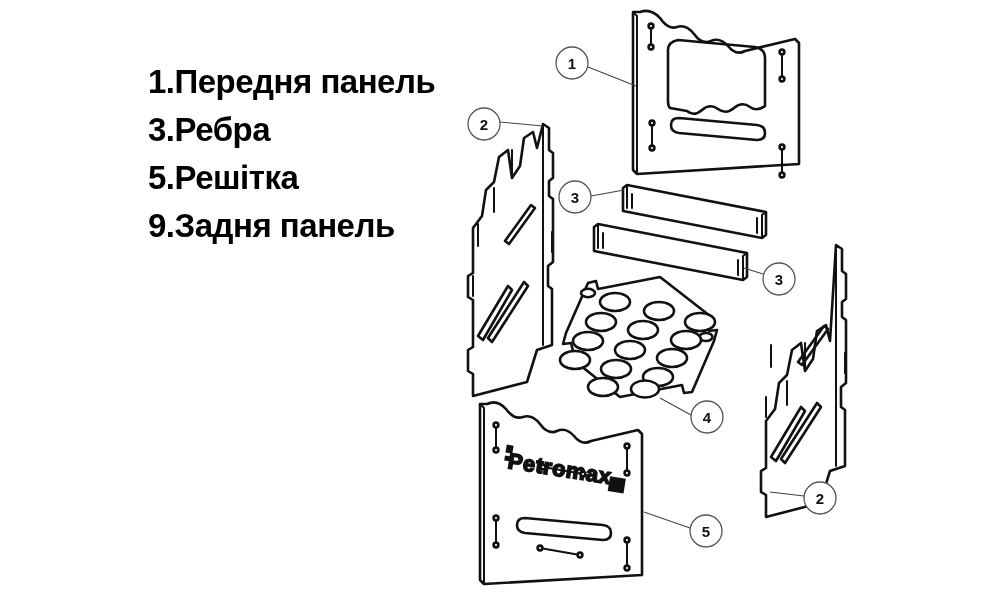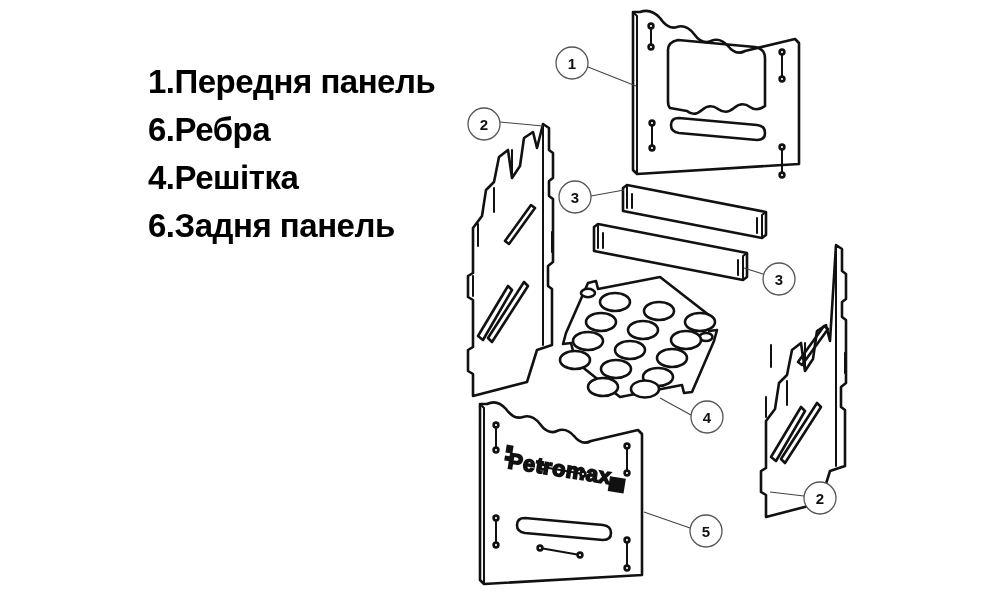--- a/index.html
+++ b/index.html
@@ -47,23 +47,23 @@
     fill: #111111;
   }
 </style>
 </head>
 <body>
 
 <div id="page">
 
   <div id="legend">
     <div class="legend-line">1.Передня панель</div>
-    <div class="legend-line">6.Ребра</div>
-    <div class="legend-line">4.Решітка</div>
-    <div class="legend-line">6.Задня панель</div>
+    <div class="legend-line">3.Ребра</div>
+    <div class="legend-line">5.Решітка</div>
+    <div class="legend-line">9.Задня панель</div>
   </div>
 
   <svg id="art" width="990" height="600" viewBox="0 0 990 600">
 
     <defs>
       <style>
         .ln { fill:none; stroke:#111111; stroke-width:2.6; stroke-linejoin:round; stroke-linecap:round; }
         .ln-thin { fill:none; stroke:#111111; stroke-width:2.0; stroke-linejoin:round; stroke-linecap:round; }
         .ln-hair { fill:none; stroke:#444444; stroke-width:1.1; }
         .callout-c { fill:#ffffff; stroke:#555555; stroke-width:1.3; }

